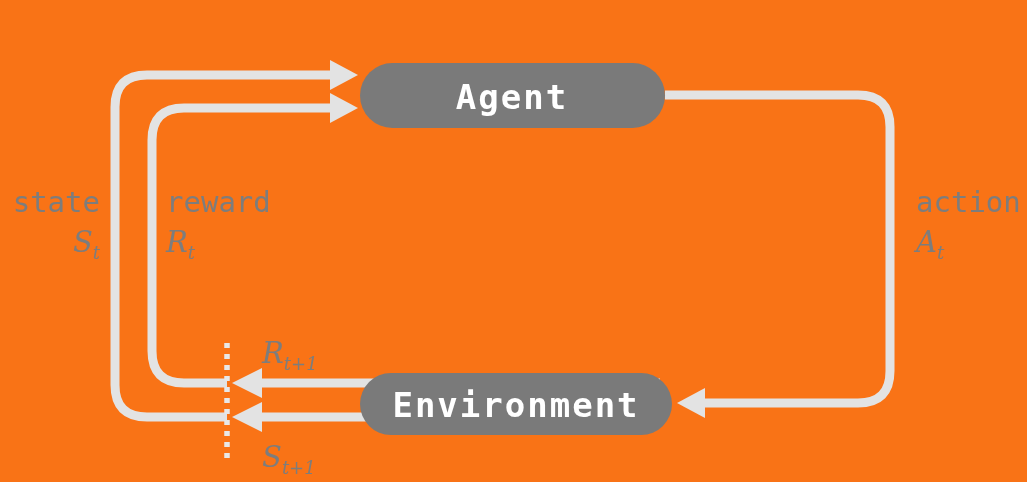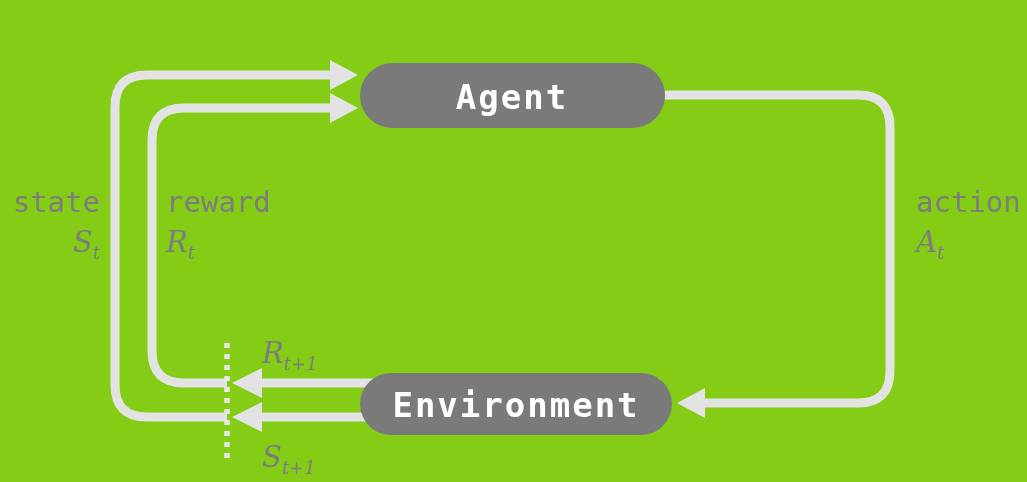--- a/index.html
+++ b/index.html
@@ -67,21 +67,21 @@
   }
   .dotted-divider {
     stroke-width: 5.5;
     stroke-linecap: butt;
     fill: none;
   }
 </style>
 </head>
 <body>
 
-<div id="diagram-root" style="background: #84cc16;">
+<div id="diagram-root" style="background: #f97316;">
 
   <svg id="rl-svg" viewBox="0 0 1027 482" xmlns="http://www.w3.org/2000/svg">
 
     <path class="flow-path" id="path-state" d="M 227 417 L 147 417 Q 115 417 115 385 L 115 107 Q 115 75 147 75 L 330 75" style="stroke: rgb(227, 227, 227);"></path>
 
     <path class="flow-path" id="path-reward" d="M 227 383 L 184 383 Q 152 383 152 351 L 152 140 Q 152 108 184 108 L 330 108" style="stroke: rgb(227, 227, 227);"></path>
 
     <path class="flow-path" id="path-action" d="M 665 95 L 858 95 Q 890 95 890 127 L 890 371 Q 890 403 858 403 L 705 403" style="stroke: rgb(227, 227, 227);"></path>
 
     <path class="flow-path" id="path-env-reward" d="M 660 383 L 262 383" style="stroke: rgb(227, 227, 227);"></path>

